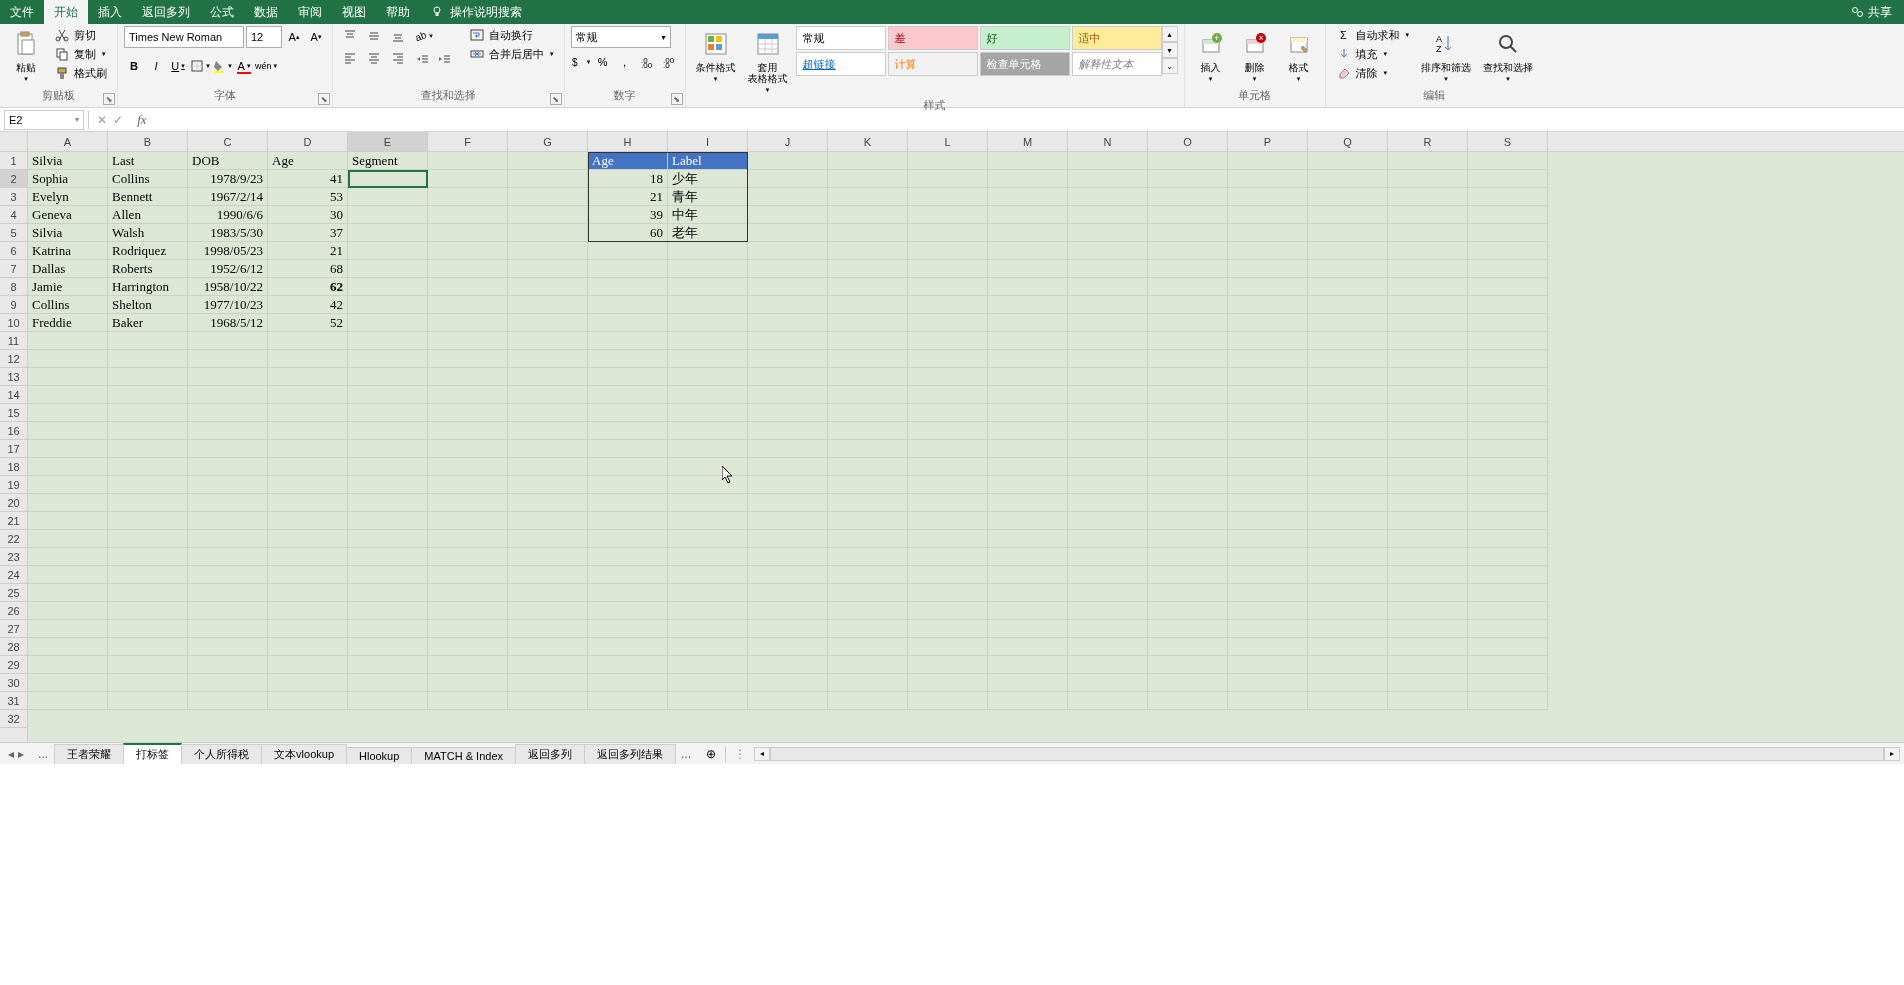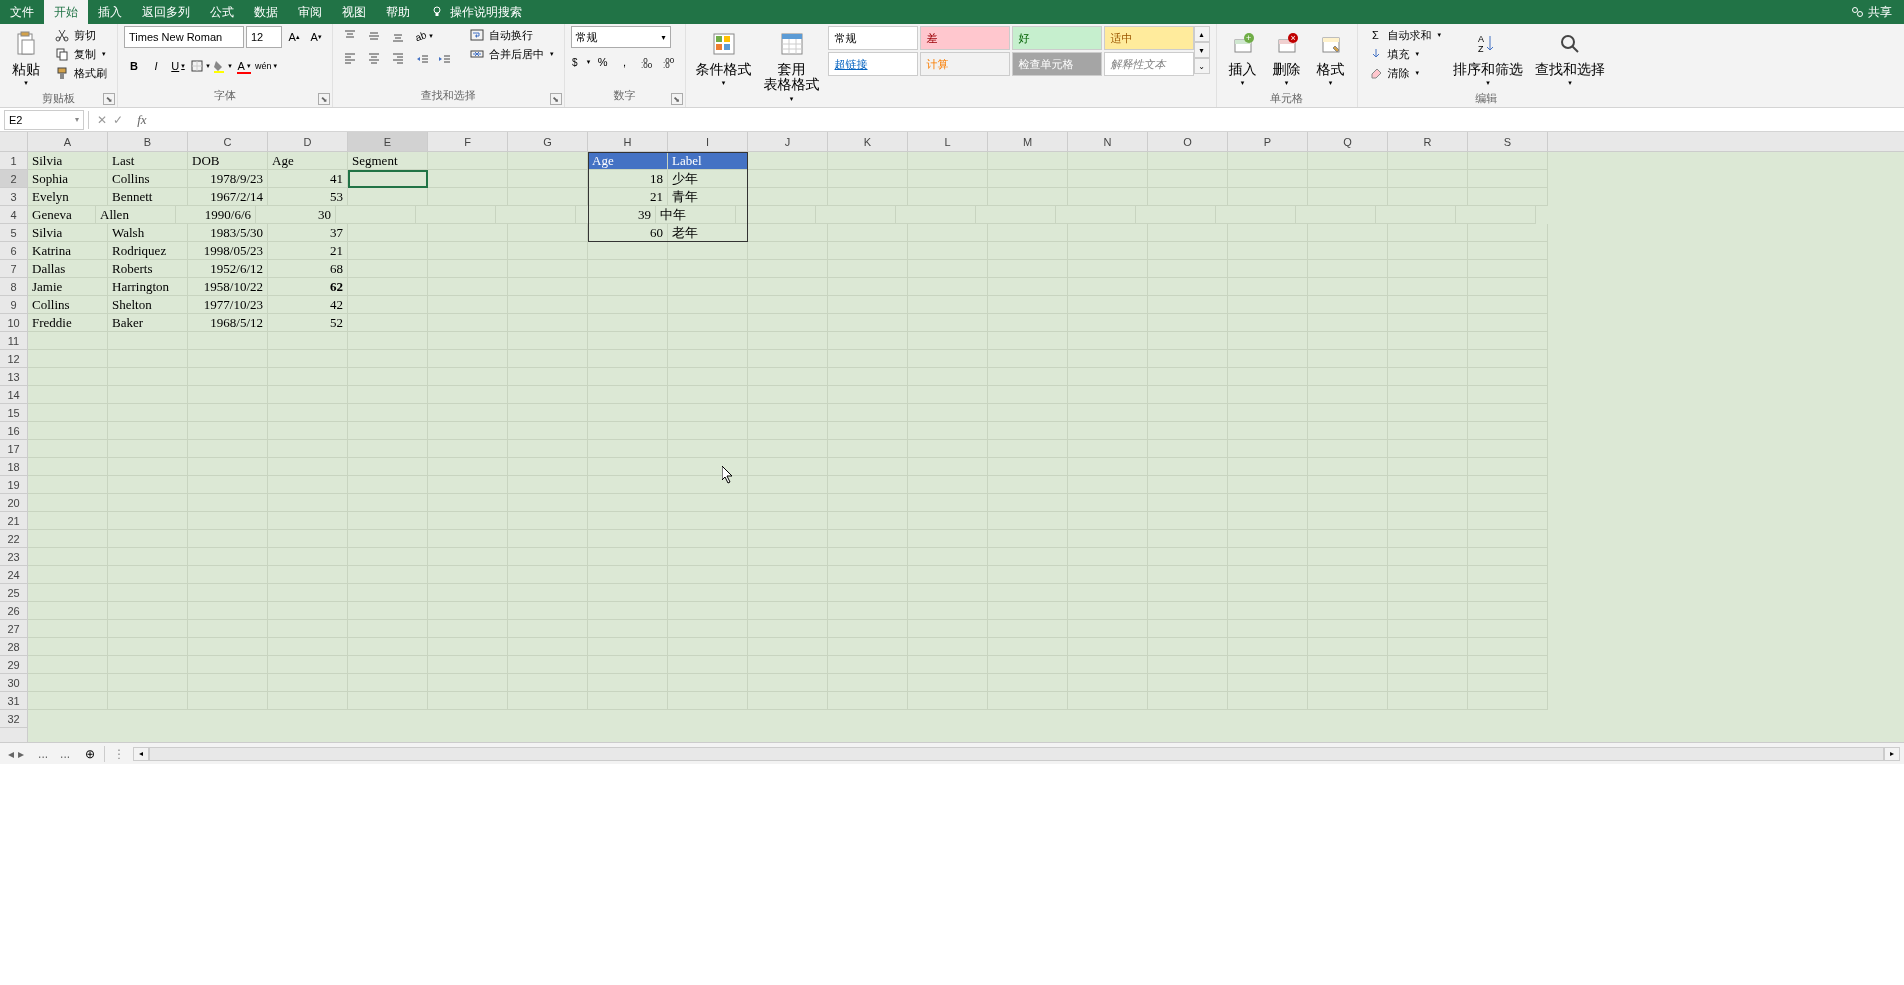--- a/index.html
+++ b/index.html
@@ -15,21 +15,21 @@
 
 
 .ribbon { background: #f3f3f3; height: 84px; display: flex; border-bottom: 1px solid #d4d4d4; }
 .ribbon-group { border-right: 1px solid #e1e1e1; padding: 2px 6px 0 6px; display: flex; flex-direction: column; position: relative; }
 .ribbon-group .group-body { flex: 1; display: flex; align-items: flex-start; gap: 4px; }
 .ribbon-group .group-label { text-align: center; font-size: 11px; color: #666; padding: 2px 0 4px 0; position: relative; }
 .ribbon-group .launcher { position: absolute; right: 2px; bottom: 2px; width: 12px; height: 12px; border: 1px solid #ababab; font-size: 8px; display: flex; align-items: center; justify-content: center; color: #666; }
 
 .btn-large { display: flex; flex-direction: column; align-items: center; justify-content: center; padding: 2px 4px; gap: 2px; cursor: pointer; min-width: 40px; }
 .btn-large .icon-box { width: 32px; height: 32px; display: flex; align-items: center; justify-content: center; }
-.btn-large .lbl { font-size: 14px; text-align: center; line-height: 1.1; }
+.btn-large .lbl { font-size: 10px; text-align: center; line-height: 1.1; }
 
 .btn-stack { display: flex; flex-direction: column; gap: 1px; }
 .btn-small { display: flex; align-items: center; gap: 4px; padding: 1px 4px; font-size: 11px; cursor: pointer; }
 .btn-small .ic { width: 16px; height: 16px; display: flex; align-items: center; justify-content: center; }
 
 .font-row { display: flex; gap: 2px; align-items: center; margin-bottom: 4px; }
 .font-name { width: 120px; height: 22px; border: 1px solid #ababab; background: #fff; font-size: 11px; padding: 0 4px; }
 .font-size { width: 36px; height: 22px; border: 1px solid #ababab; background: #fff; font-size: 11px; padding: 0 4px; }
 .tiny-btn { width: 20px; height: 20px; display: flex; align-items: center; justify-content: center; cursor: pointer; font-size: 11px; }
 .tiny-btn.dd::after { content: "▾"; font-size: 7px; margin-left: 2px; }
@@ -388,20 +388,21 @@
             <div class="style-cell" style="background: rgb(165, 165, 165); color: rgb(255, 255, 255);">检查单元格</div>
             <div class="style-cell" style="background: rgb(255, 255, 255); color: rgb(127, 127, 127); font-style: italic;">解释性文本</div>
           </div>
         <div class="style-nav">
           <div>▴</div>
           <div>▾</div>
           <div>⌄</div>
         </div>
       </div>
     </div>
+    <div class="group-label">样式</div>
   </div>
 
   <div class="ribbon-group">
     <div class="group-body">
       <div class="btn-large">
         <div class="icon-box">
             <svg width="24" height="24">
               <rect x="4" y="8" width="16" height="12" fill="#fff" stroke="#888"></rect>
               <rect x="4" y="8" width="16" height="4" fill="#d0e8d0"></rect>
               <circle cx="18" cy="6" r="5" fill="#70AD47"></circle>
@@ -628,21 +629,21 @@
           <div class="cell tnr" style="width: 80px;"></div>
           <div class="cell tnr" style="width: 80px;"></div>
           <div class="cell tnr" style="width: 80px;"></div>
           <div class="cell tnr" style="width: 80px;"></div>
           <div class="cell tnr" style="width: 80px;"></div>
           <div class="cell tnr" style="width: 80px;"></div>
           <div class="cell tnr" style="width: 80px;"></div>
           <div class="cell tnr" style="width: 80px;"></div>
         </div>
         <div class="cell-row">
-          <div class="cell tnr" style="width: 68px;">Geneva</div>
+          <div class="cell tnr" style="width: 80px;">Geneva</div>
           <div class="cell tnr" style="width: 80px;">Allen</div>
           <div class="cell tnr right" style="width: 80px;">1990/6/6</div>
           <div class="cell tnr right" style="width: 80px;">30</div>
           <div class="cell tnr" style="width: 80px;"></div>
           <div class="cell tnr" style="width: 80px;"></div>
           <div class="cell tnr" style="width: 80px;"></div>
           <div class="cell tnr right" style="width: 80px;">39</div>
           <div class="cell tnr" style="width: 80px;">中年</div>
           <div class="cell tnr" style="width: 80px;"></div>
           <div class="cell tnr" style="width: 80px;"></div>
@@ -1225,20 +1226,30 @@
       </div>
   </div>
 </div>
 
 <div class="sheet-bar">
   <div class="sheet-nav">
     <span>◂</span>
     <span>▸</span>
   </div>
   <span style="padding:0 6px;color:#666">...</span>
+  <div class="sheet-tabs" id="sheet-tabs">
+      <div class="sheet-tab">王者荣耀</div>
+      <div class="sheet-tab active">打标签</div>
+      <div class="sheet-tab">个人所得税</div>
+      <div class="sheet-tab">文本vlookup</div>
+      <div class="sheet-tab">Hlookup</div>
+      <div class="sheet-tab">MATCH &amp; Index</div>
+      <div class="sheet-tab">返回多列</div>
+      <div class="sheet-tab">返回多列结果</div>
+    </div>
   <span style="padding:0 6px;color:#666">...</span>
   <div class="add-sheet">⊕</div>
   <div style="width:1px;height:16px;background:#ccc;margin:0 4px"></div>
   <span style="padding:0 4px;color:#888">⋮</span>
   <div class="hscroll">
     <div class="arrow">◂</div>
     <div class="track"></div>
     <div class="arrow">▸</div>
   </div>
 </div>

